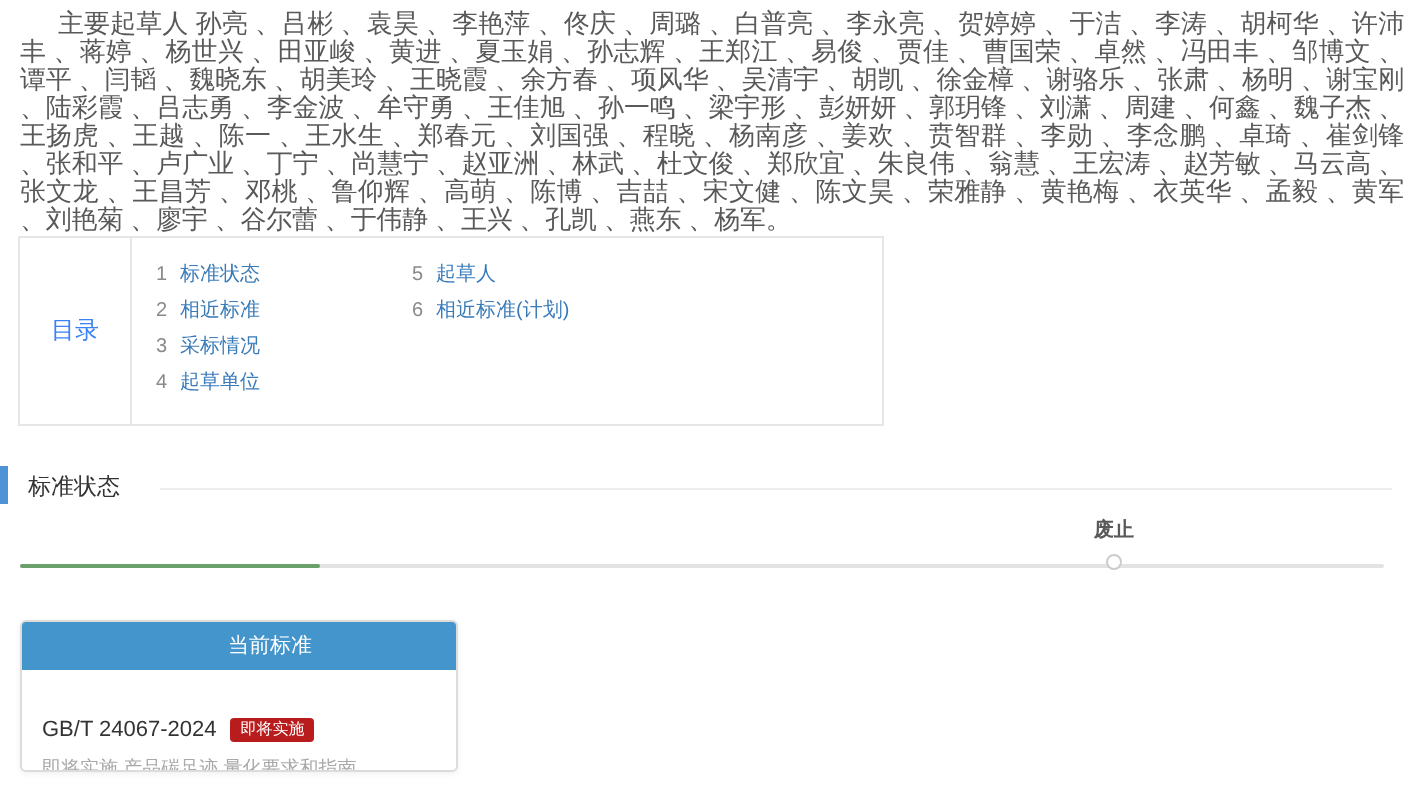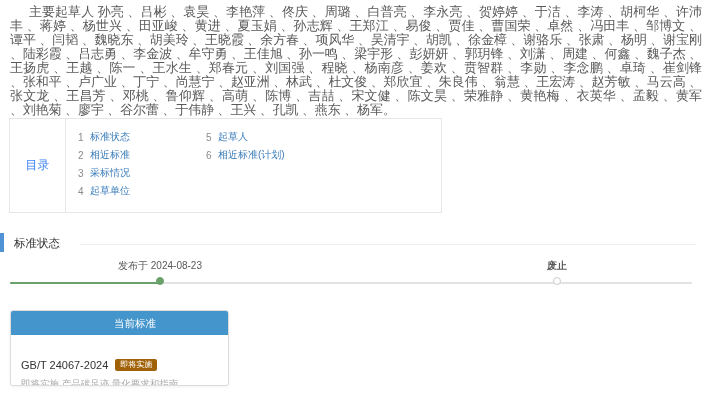--- a/index.html
+++ b/index.html
@@ -61,21 +61,21 @@
     box-shadow:0 1px 3px rgba(0,0,0,0.06);cursor:pointer;
   }
   .card-header{
     height:24px;line-height:24px;background:#4495cc;color:#fff;
     text-align:center;font-size:10.5px;padding-left:31px;
   }
   .card-body{padding:24px 10px 0;}
   .card-title-row{display:flex;align-items:center;}
   .std-code{font-size:11px;color:#333;}
   .std-badge{
-    margin-left:7px;background:#a16207;color:#fff;font-size:8px;
+    margin-left:7px;background:#b91c1c;color:#fff;font-size:8px;
     padding:2px 5px;border-radius:2px;line-height:1;
   }
   .std-name{margin-top:7px;font-size:9.5px;color:#a9a9a9;}
 </style>
 </head>
 <body>
 
 <div class="page">
 
   <p class="drafters">主要起草人 孙亮 、吕彬 、袁昊 、李艳萍 、佟庆 、周璐 、白普亮 、李永亮 、贺婷婷 、于洁 、李涛 、胡柯华 、许沛丰 、蒋婷 、杨世兴 、田亚峻 、黄进 、夏玉娟 、孙志辉 、王郑江 、易俊 、贾佳 、曹国荣 、卓然 、冯田丰 、邹博文 、谭平 、闫韬 、魏晓东 、胡美玲 、王晓霞 、余方春 、项风华 、吴清宇 、胡凯 、徐金樟 、谢骆乐 、张肃 、杨明 、谢宝刚 、陆彩霞 、吕志勇 、李金波 、牟守勇 、王佳旭 、孙一鸣 、梁宇形 、彭妍妍 、郭玥锋 、刘潇 、周建 、何鑫 、魏子杰 、王扬虎 、王越 、陈一 、王水生 、郑春元 、刘国强 、程晓 、杨南彦 、姜欢 、贲智群 、李勋 、李念鹏 、卓琦 、崔剑锋 、张和平 、卢广业 、丁宁 、尚慧宁 、赵亚洲 、林武 、杜文俊 、郑欣宜 、朱良伟 、翁慧 、王宏涛 、赵芳敏 、马云高 、张文龙 、王昌芳 、邓桃 、鲁仰辉 、高萌 、陈博 、吉喆 、宋文健 、陈文昊 、荣雅静 、黄艳梅 、衣英华 、孟毅 、黄军 、刘艳菊 、廖宇 、谷尔蕾 、于伟静 、王兴 、孔凯 、燕东 、杨军。</p>
@@ -116,24 +116,20 @@
 
   <div class="section-header">
     <span class="accent-bar"></span>
     <span class="section-title">标准状态</span>
     <span class="section-rule"></span>
   </div>
 
   <div class="timeline">
     <div class="tl-track"></div>
     <div class="tl-progress"></div>
-    <div class="tl-stage" style="left:75px;">
-      <div class="tl-label">发布于 2024-08-23</div>
-      <div class="tl-dot done"></div>
-    </div>
     <div class="tl-stage" style="left:472px;font-weight:bold;">
       <div class="tl-label">废止</div>
       <div class="tl-dot"></div>
     </div>
   </div>
 
   <div class="std-card">
     <div class="card-header">当前标准</div>
     <div class="card-body">
       <div class="card-title-row">

